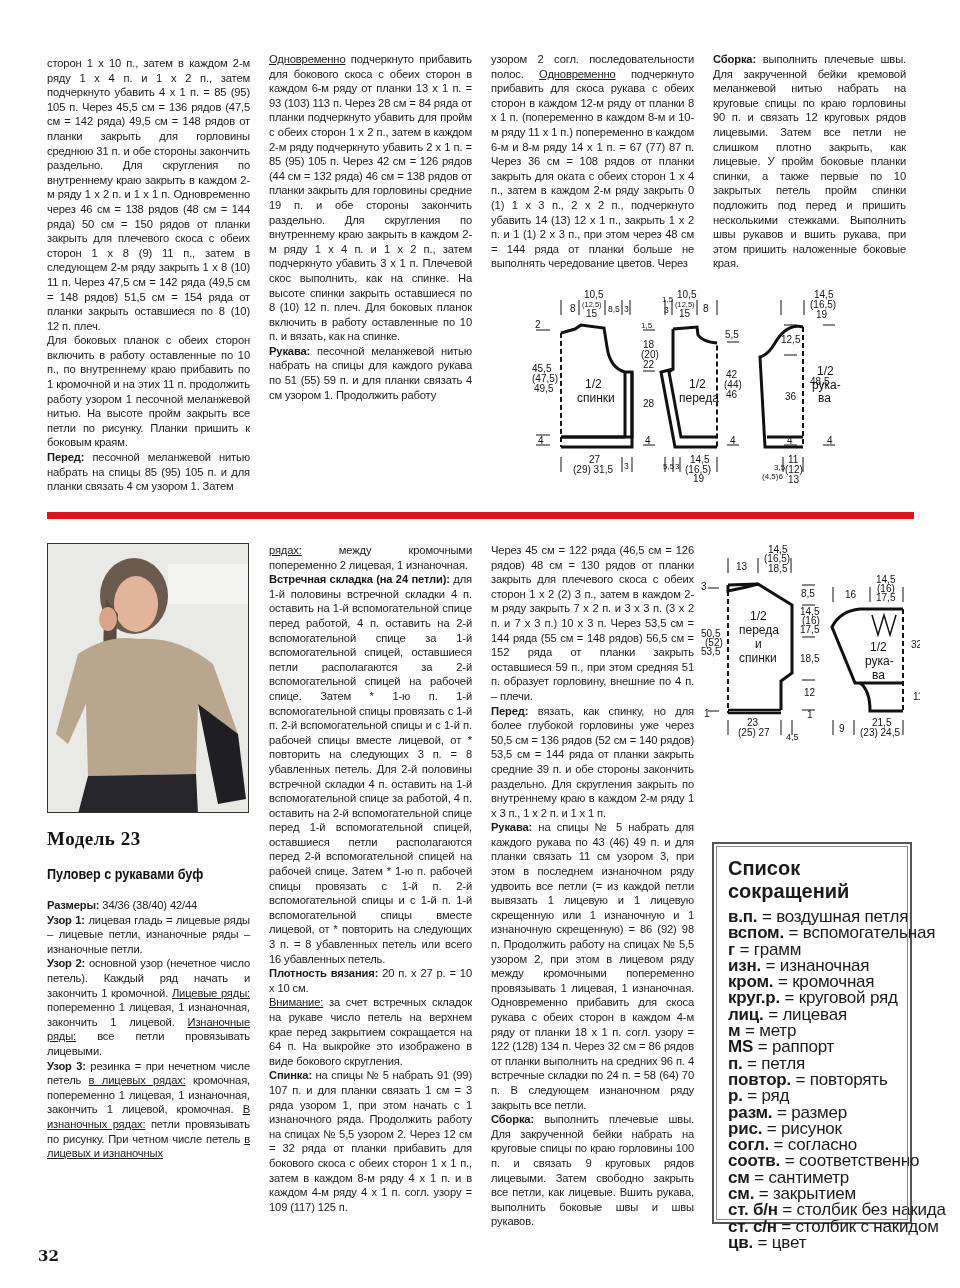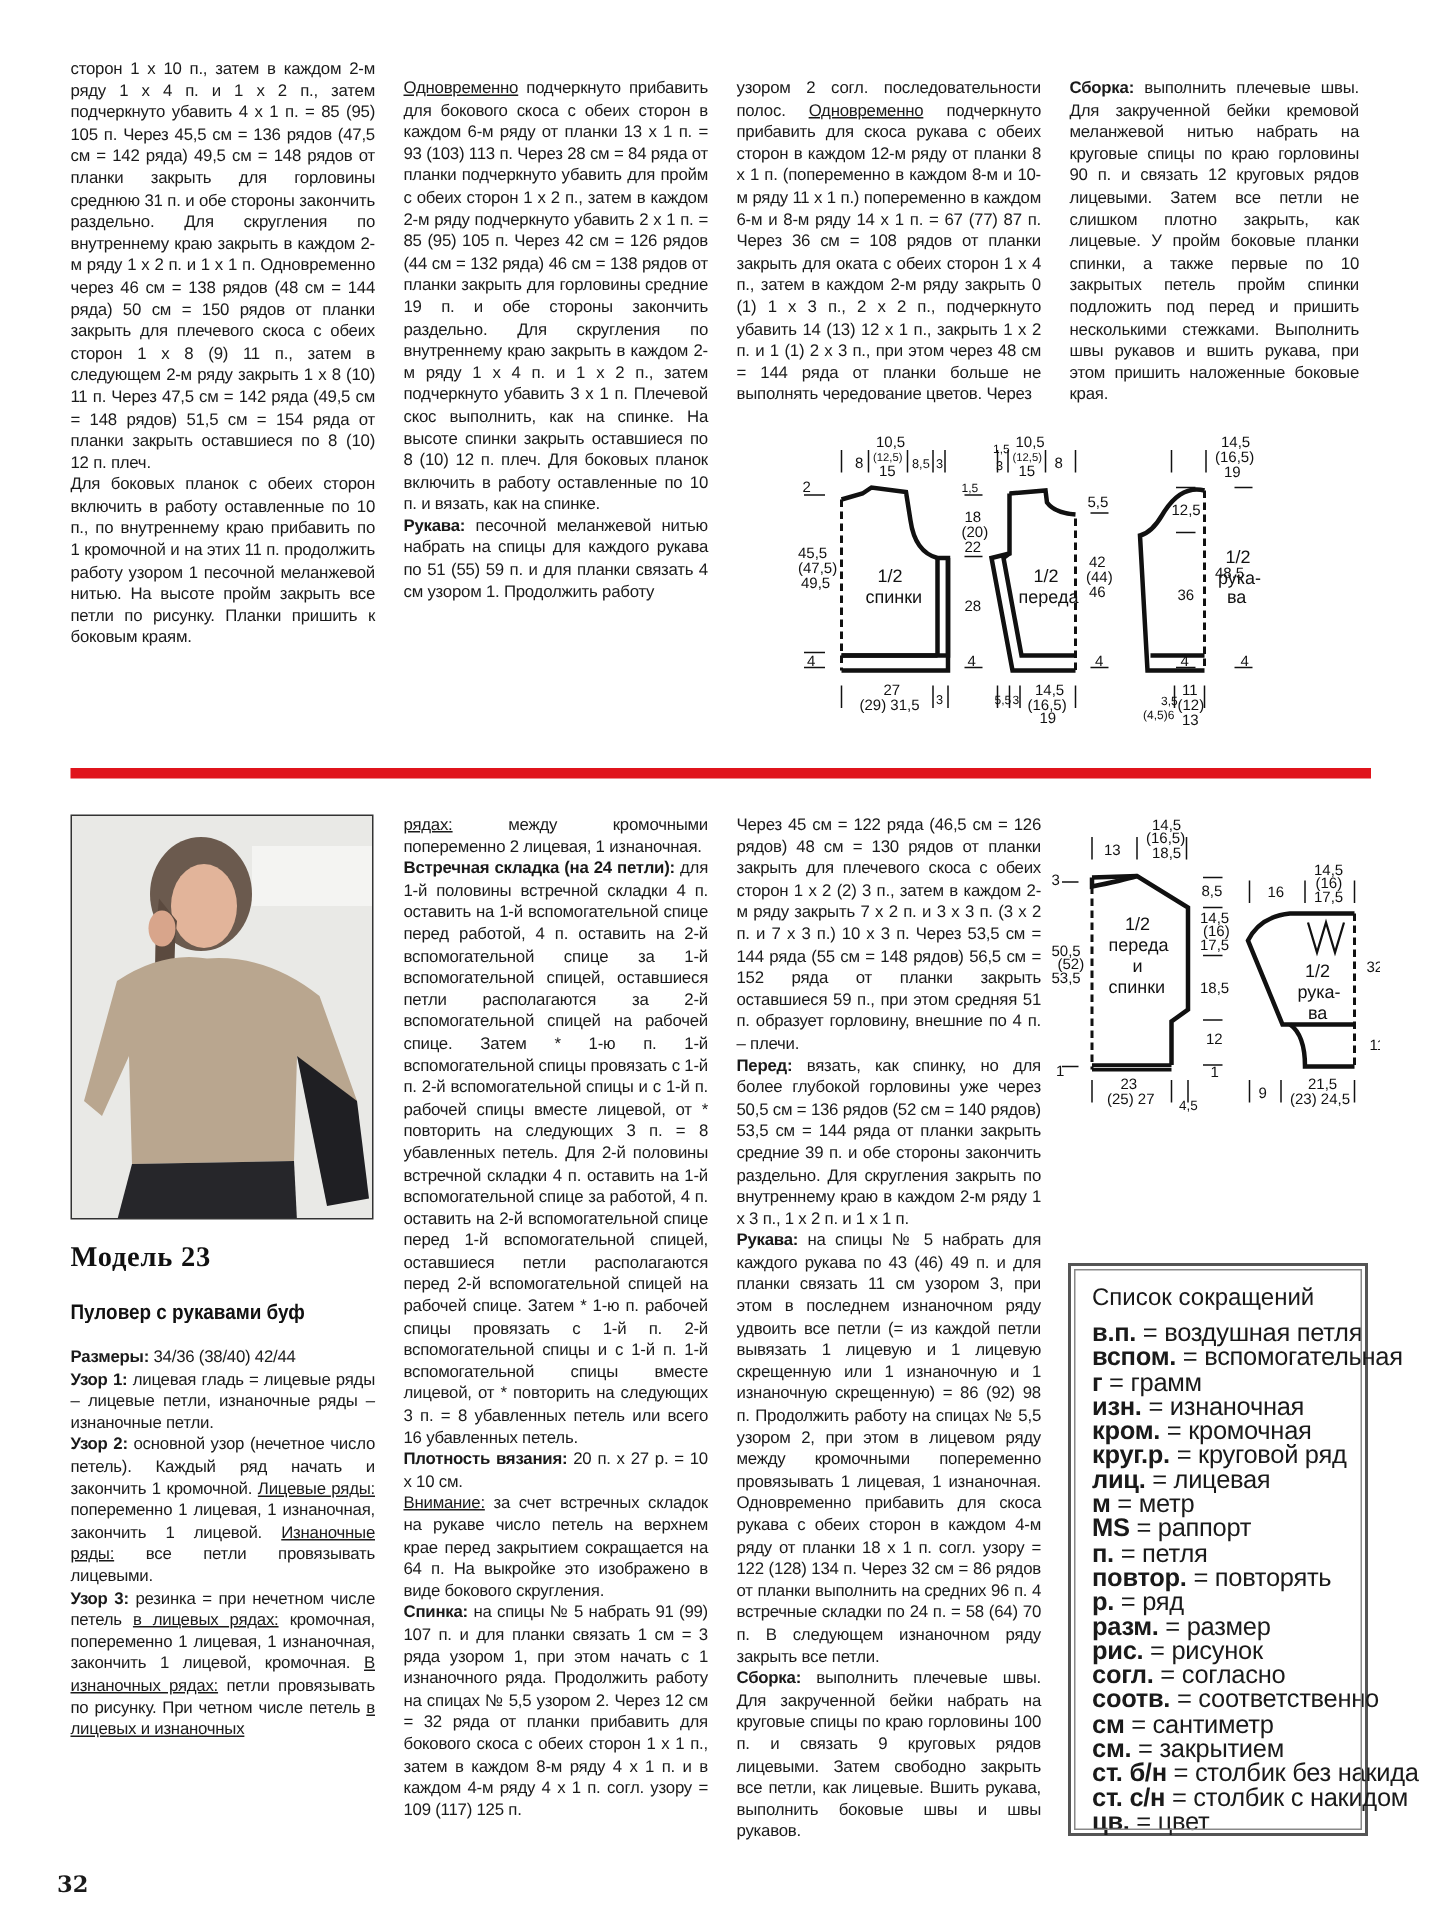--- a/index.html
+++ b/index.html
@@ -1,46 +1,47 @@
 <!DOCTYPE html>
 <html><head>
 <meta charset="utf-8">
 <style>
 *{box-sizing:border-box;margin:0;padding:0}
 body{width:960px;height:1288px;background:#fff;position:relative;overflow:hidden;font-family:"Liberation Sans",sans-serif;color:#1a1a1a}
 .col{position:absolute;font-family:"Liberation Sans",sans-serif;font-size:11.2px;line-height:14.6px;text-align:justify;letter-spacing:-0.15px;transform-origin:0 0}
 .col p{margin:0}
 .col b{font-weight:bold}
 .col u{text-decoration:underline}
-#c1{left:47px;top:39px;width:203px}
+#c1{left:47px;top:56px;width:203px}
 #c2{left:269px;top:52px;width:203px}
 #c3{left:491px;top:52px;width:203px}
 #c4{left:713px;top:52px;width:193px}
 #c5{left:47px;top:898px;width:203px}
 #c6{left:269px;top:543px;width:203px}
 #c7{left:491px;top:543px;width:203px}
 .redbar{position:absolute;left:47px;top:512px;width:867px;height:7px;background:#e0141c}
 .photo{position:absolute;left:47px;top:543px;width:202px;height:270px;border:1px solid #333;overflow:hidden;background:linear-gradient(180deg,#ececea 0%,#e4e4e0 40%,#dcdcd8 100%)}
 .model-title{position:absolute;left:47px;top:828px;font-family:Liberation Serif, serif;font-weight:bold;font-size:19px;letter-spacing:0.5px;color:#111}
 .model-sub{position:absolute;left:47px;top:866px;font-family:"Liberation Sans",sans-serif;font-weight:bold;font-size:14px;color:#111;transform:scaleX(0.9);transform-origin:0 0}
 .page-num{position:absolute;left:38px;top:1247px;font-family:"DejaVu Serif",serif;font-weight:bold;font-size:15px}
 .abbr{position:absolute;left:712px;top:842px;width:200px;height:382px;border:2px solid #555;padding:8px 10px 0 14px;background:#fff}
 .abbr::after{content:"";position:absolute;left:2px;top:2px;right:2px;bottom:2px;border:1px solid #888;pointer-events:none}
-.abbr h3{font-family:"Liberation Sans",sans-serif;font-size:16px;font-weight:normal;margin:5px 0 6px 0}
+.abbr h3{font-family:"Liberation Sans",sans-serif;font-size:20px;font-weight:bold;margin:5px 0 6px 0}
 .abbr .row{font-size:17px;line-height:16.3px;white-space:nowrap;letter-spacing:-0.2px}
 .abbr .row b{font-weight:bold}
 svg text{font-family:"Liberation Sans",sans-serif;fill:#111}
 .diag{position:absolute}
 </style>
 </head>
 <body>
 
 <div class="col" id="c1">
     <p><span>сторон 1 х 10 п., затем в каждом 2-м ряду 1 х 4 п. и 1 х 2 п., затем подчеркнуто убавить 4 х 1 п. = 85 (95) 105 п. Через 45,5 см = 136 рядов (47,5 см = 142 ряда) 49,5 см = 148 рядов от планки закрыть для горловины среднюю 31 п. и обе стороны закончить раздельно. Для скругления по внутреннему краю закрыть в каждом 2-м ряду 1 х 2 п. и 1 х 1 п. Одновременно через 46 см = 138 рядов (48 см = 144 ряда) 50 см = 150 рядов от планки закрыть для плечевого скоса с обеих сторон 1 х 8 (9) 11 п., затем в следующем 2-м ряду закрыть 1 х 8 (10) 11 п. Через 47,5 см = 142 ряда (49,5 см = 148 рядов) 51,5 см = 154 ряда от планки закрыть оставшиеся по 8 (10) 12 п. плеч.</span></p>
     <p><span>Для боковых планок с обеих сторон включить в работу оставленные по 10 п., по внутреннему краю прибавить по 1 кромочной и на этих 11 п. продолжить работу узором 1 песочной меланжевой нитью. На высоте пройм закрыть все петли по рисунку. Планки пришить к боковым краям.</span></p>
+    <p><b>Перед:</b><span> песочной меланжевой нитью набрать на спицы 85 (95) 105 п. и для планки связать 4 см узором 1. Затем</span></p>
   </div>
 <div class="col" id="c2">
     <p><u>Одновременно</u><span> подчеркнуто прибавить для бокового скоса с обеих сторон в каждом 6-м ряду от планки 13 х 1 п. = 93 (103) 113 п. Через 28 см = 84 ряда от планки подчеркнуто убавить для пройм с обеих сторон 1 х 2 п., затем в каждом 2-м ряду подчеркнуто убавить 2 х 1 п. = 85 (95) 105 п. Через 42 см = 126 рядов (44 см = 132 ряда) 46 см = 138 рядов от планки закрыть для горловины средние 19 п. и обе стороны закончить раздельно. Для скругления по внутреннему краю закрыть в каждом 2-м ряду 1 х 4 п. и 1 х 2 п., затем подчеркнуто убавить 3 х 1 п. Плечевой скос выполнить, как на спинке. На высоте спинки закрыть оставшиеся по 8 (10) 12 п. плеч. Для боковых планок включить в работу оставленные по 10 п. и вязать, как на спинке.</span></p>
     <p><b>Рукава:</b><span> песочной меланжевой нитью набрать на спицы для каждого рукава по 51 (55) 59 п. и для планки связать 4 см узором 1. Продолжить работу</span></p>
   </div>
 <div class="col" id="c3">
     <p><span>узором 2 согл. последовательности полос. </span><u>Одновременно</u><span> подчеркнуто прибавить для скоса рукава с обеих сторон в каждом 12-м ряду от планки 8 х 1 п. (попеременно в каждом 8-м и 10-м ряду 11 х 1 п.) попеременно в каждом 6-м и 8-м ряду 14 х 1 п. = 67 (77) 87 п. Через 36 см = 108 рядов от планки закрыть для оката с обеих сторон 1 х 4 п., затем в каждом 2-м ряду закрыть 0 (1) 1 х 3 п., 2 х 2 п., подчеркнуто убавить 14 (13) 12 х 1 п., закрыть 1 х 2 п. и 1 (1) 2 х 3 п., при этом через 48 см = 144 ряда от планки больше не выполнять чередование цветов. Через</span></p>
   </div>
 <div class="col" id="c4">
     <p><b>Сборка:</b><span> выполнить плечевые швы. Для закрученной бейки кремовой меланжевой нитью набрать на круговые спицы по краю горловины 90 п. и связать 12 круговых рядов лицевыми. Затем все петли не слишком плотно закрыть, как лицевые. У пройм боковые планки спинки, а также первые по 10 закрытых петель пройм спинки подложить под перед и пришить несколькими стежками. Выполнить швы рукавов и вшить рукава, при этом пришить наложенные боковые края.</span></p>

